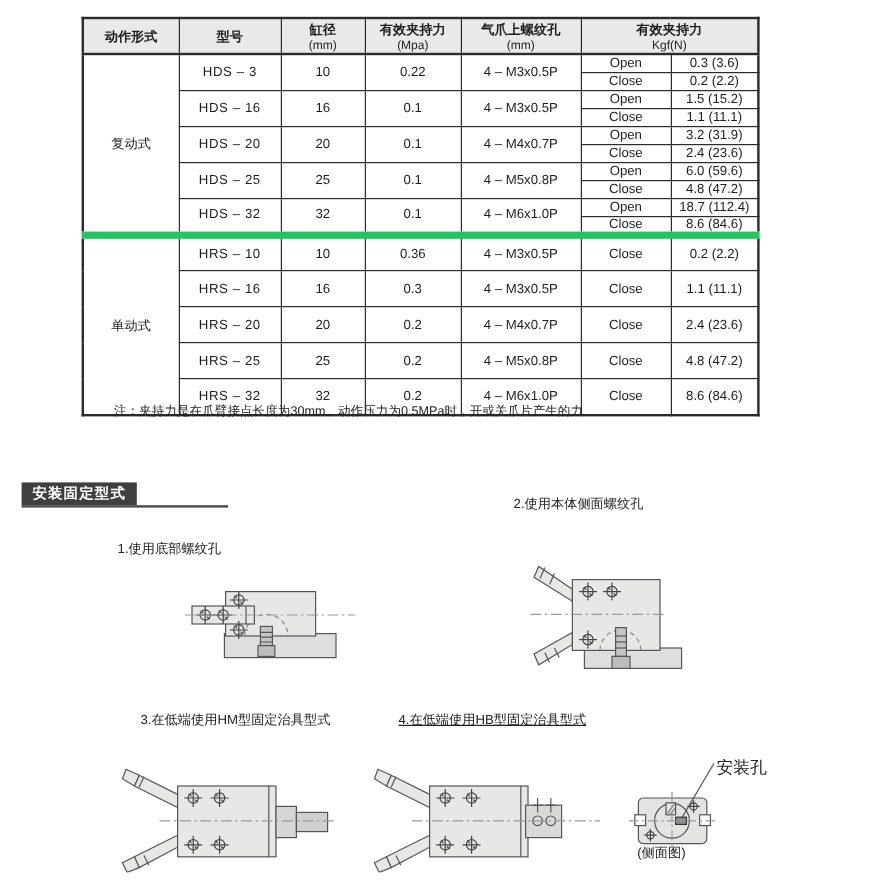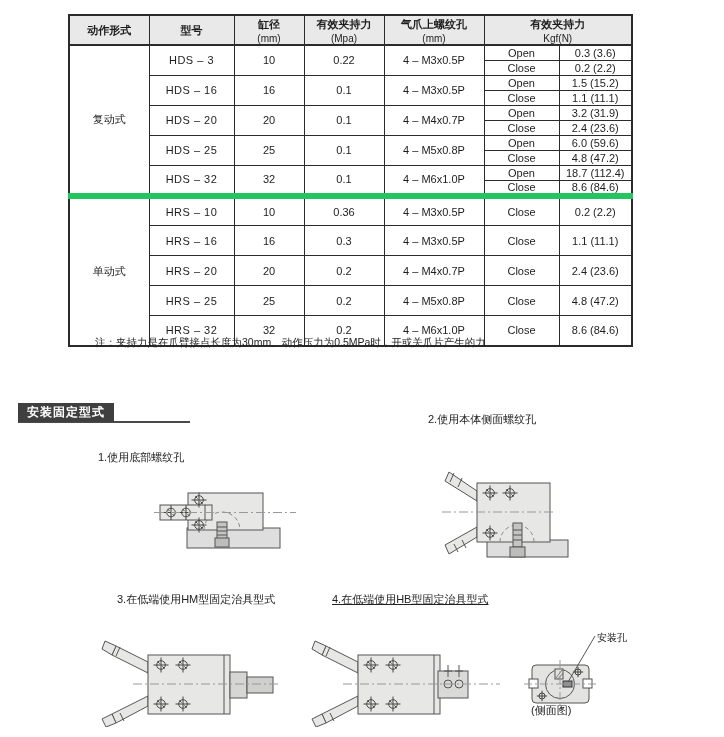--- a/index.html
+++ b/index.html
@@ -20,21 +20,21 @@
   td.model{letter-spacing:.5px;}
 
   .note{font-size:10.5px;color:#222;white-space:nowrap;}
 
   
   .section-head{width:172px;height:19px;border-bottom:2px solid #4a4a4a;}
   .section-title{display:inline-block;background:#3f3f3f;color:#fff;
                  font-size:12px;font-weight:bold;line-height:17px;
                  padding:1px 9px 1px 9px;letter-spacing:1px;}
   .fig-label{font-size:11px;color:#222;white-space:nowrap;}
-  .callout{font-size:10px;color:#222;white-space:nowrap;}
+  .callout{font-size:14px;color:#222;white-space:nowrap;}
   .caption{font-size:11px;color:#222;white-space:nowrap;}
   svg{display:block;}
 </style>
 </head>
 <body>
 
 <svg width="0" height="0" class="abs" aria-hidden="true">
   <defs>
     <g id="xh" stroke="#444" stroke-width="1" fill="none">
       <circle r="4.3"></circle>

